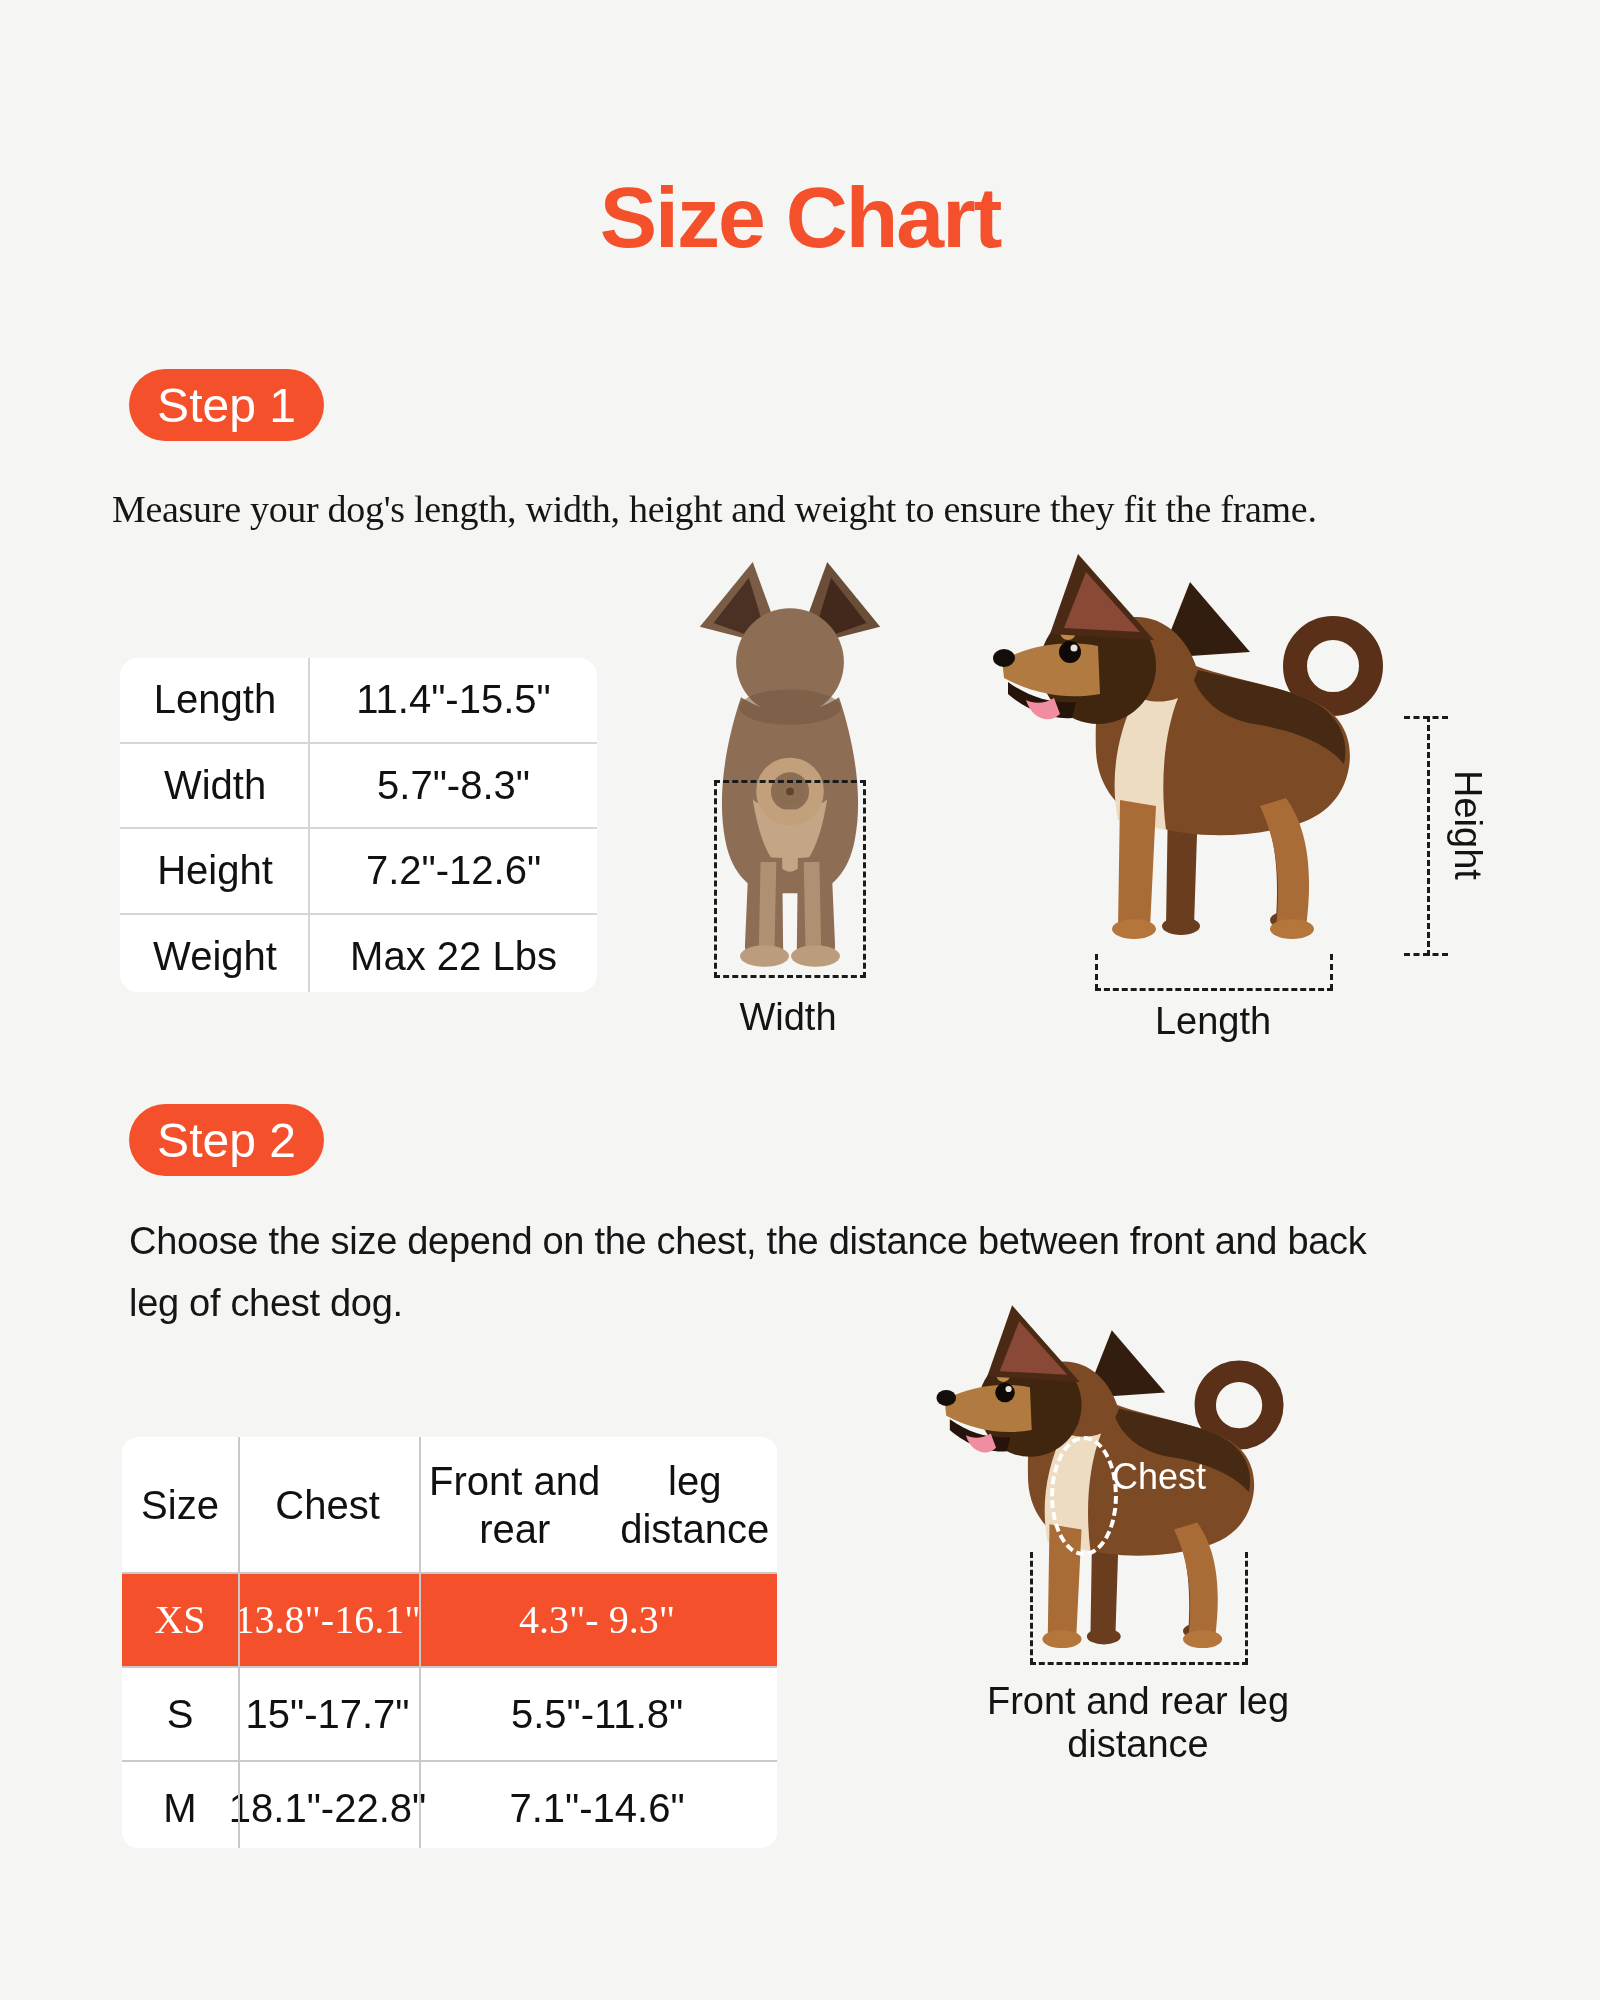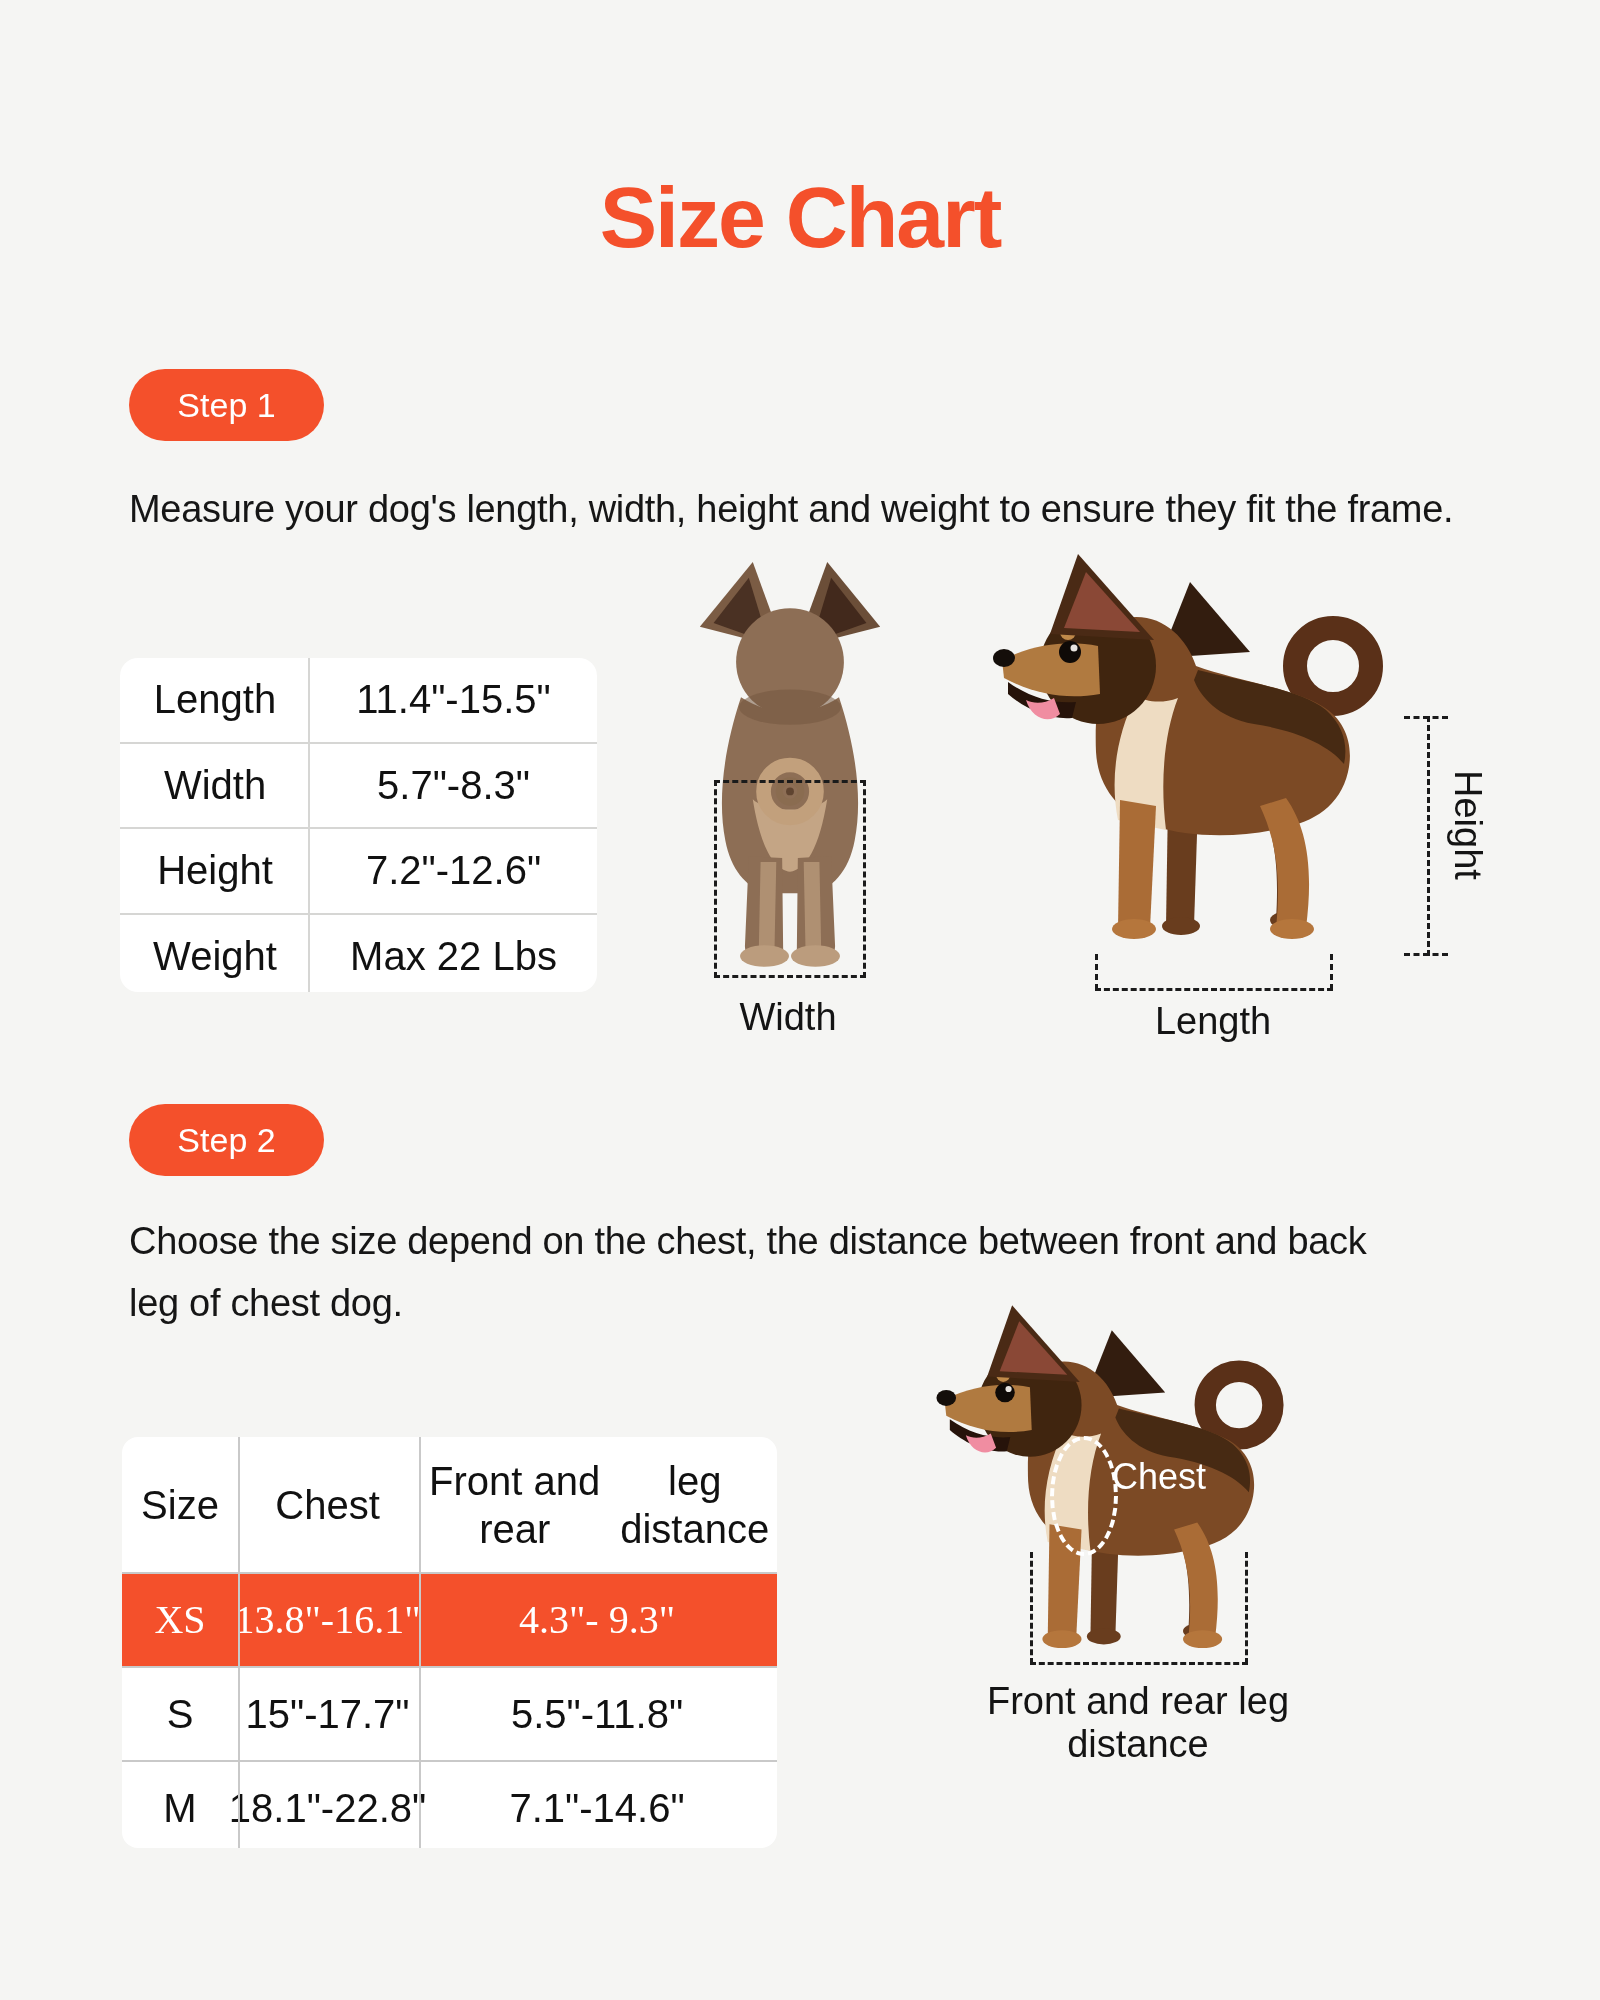--- a/index.html
+++ b/index.html
@@ -16,28 +16,28 @@
   
   #page-title{
     left:0;top:168px;width:1600px;text-align:center;
     font-size:86px;font-weight:700;letter-spacing:-2px;color:#f4502b;
   }
 
   
   .step-pill{
     width:195px;height:72px;background:#f4502b;border-radius:36px;
     display:flex;align-items:center;justify-content:center;
-    color:#ffffff;font-size:34px;font-weight:500;letter-spacing:0;
+    color:#ffffff;font-size:48px;font-weight:500;letter-spacing:0;
   }
   #step1-badge{left:129px;top:369px;}
   #step2-badge{left:129px;top:1104px;}
 
   
   .desc{font-size:38px;line-height:62px;color:#161616;letter-spacing:-0.3px;}
-  #step1-desc{left:129px;top:478px;width:1430px;}
+  #step1-desc{left:112px;top:478px;width:1430px;font-family:Liberation Serif, serif;}
   #step2-desc{left:129px;top:1210px;width:1430px;}
 
   
   #table1{
     left:120px;top:658px;width:477px;height:334px;
     background:#ffffff;border-radius:18px;overflow:hidden;
   }
   .t1-row{display:flex;height:83.5px;align-items:center;}
   .t1-row + .t1-row{border-top:2px solid #d6d6d4;}
   .t1-label{width:190px;text-align:center;font-size:40px;color:#111111;}

